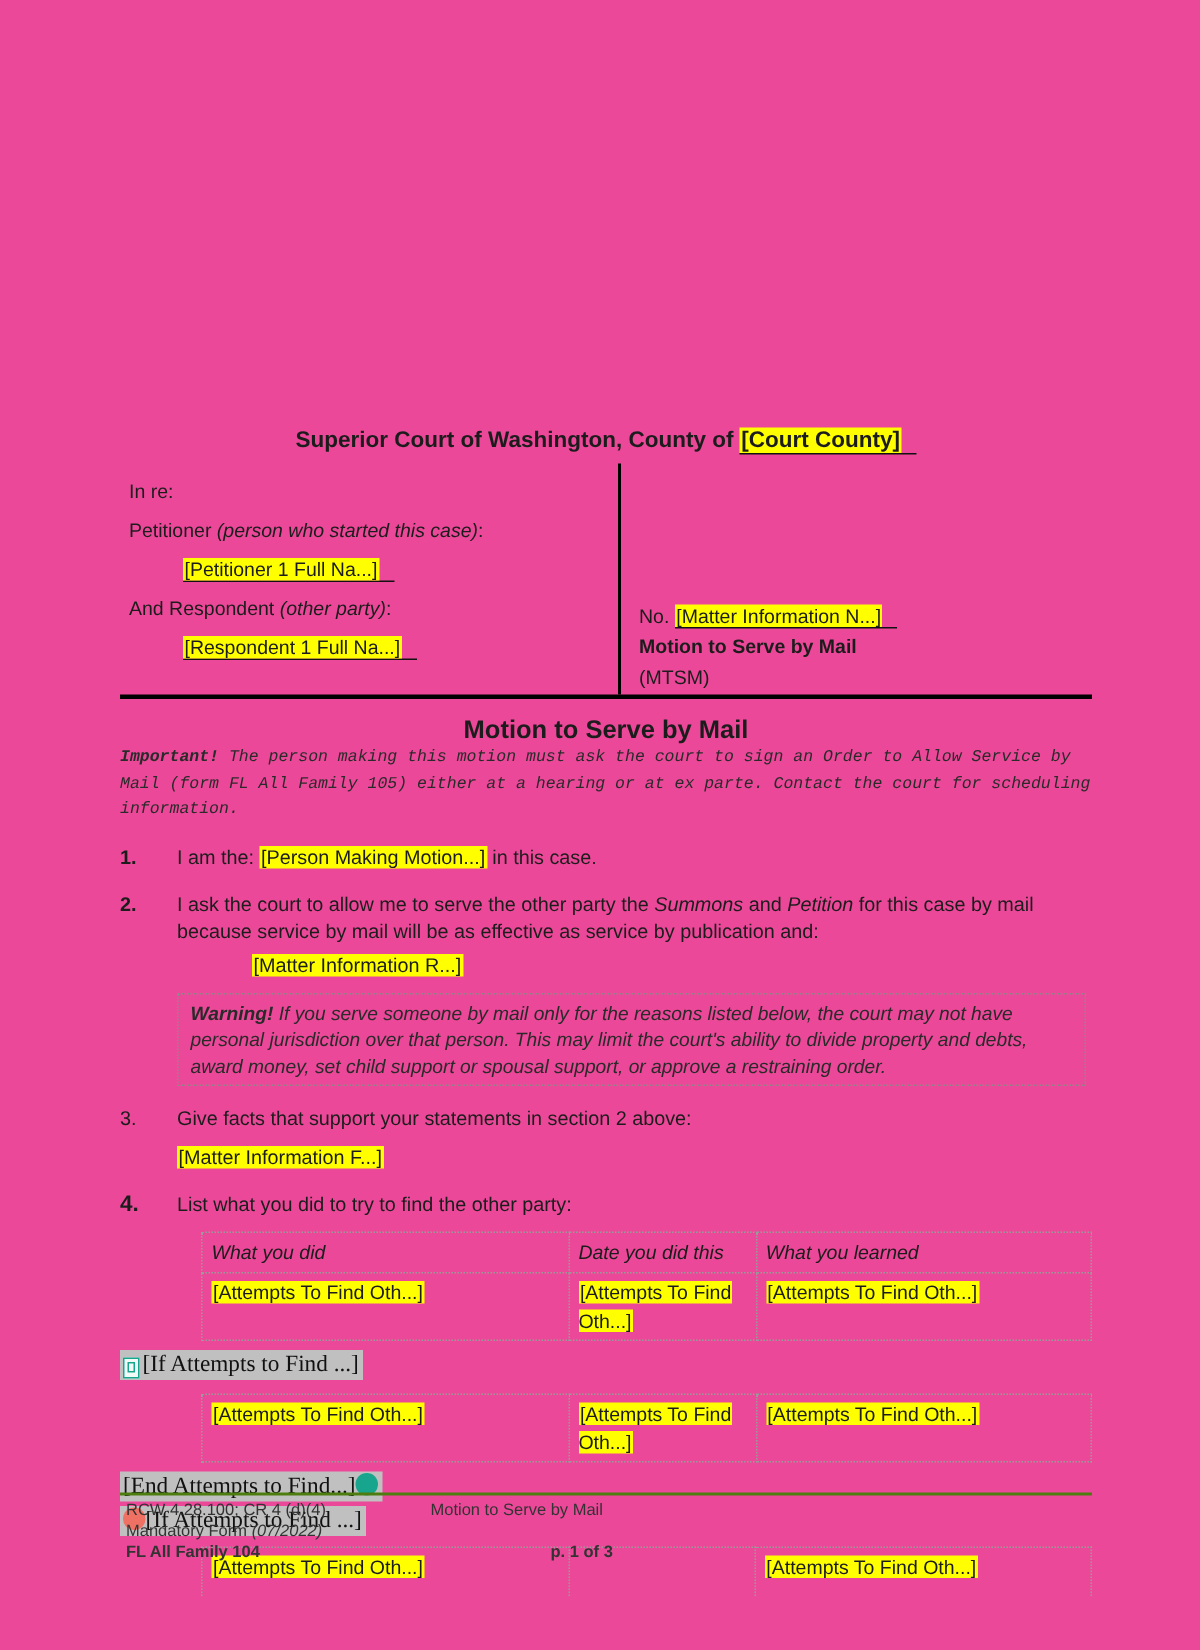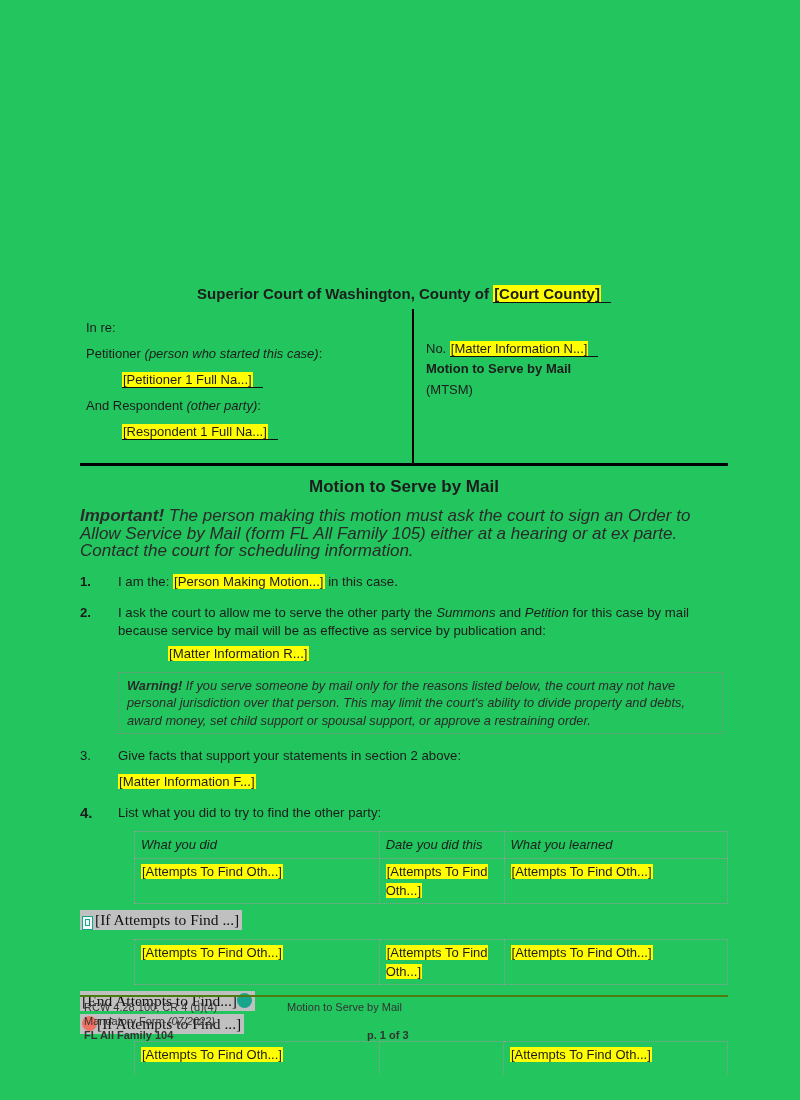--- a/index.html
+++ b/index.html
@@ -1,41 +1,41 @@
 <!DOCTYPE html>
 <html><head>
 <meta charset="utf-8">
 <style>
   html,body{margin:0;padding:0;background:#fff;}
-  .page{position:relative;width:800px;height:1100px;background:#22c55e;overflow:hidden;
+  .page{position:relative;width:800px;height:1100px;background:#ec4899;overflow:hidden;
         font-family:"Liberation Sans",sans-serif;color:#1c1c1c;}
   .content{position:absolute;left:80px;top:285px;width:648px;}
 
   
   .title{text-align:center;font-size:15px;font-weight:bold;white-space:nowrap;}
 
   
-  .caption{display:flex;margin-top:7px;border-bottom:3px solid #000;}
+  .caption{display:flex;margin-top:7px;border-bottom:3px solid #000;align-items:flex-end;}
   .cap-left{flex:0 0 326px;border-right:2px solid #000;padding:6px 0 18px 6px;font-size:13px;}
   .cap-left .ln{line-height:26px;}
   .cap-left .fld-row{margin-left:36px;line-height:26px;}
   .cap-right{flex:1;padding:30px 0 0 12px;font-size:13px;}
   .cap-right .no-row{line-height:20px;}
   .cap-right .doc-title{font-weight:bold;line-height:20px;}
   .cap-right .doc-code{line-height:22px;}
 
   .it{font-style:italic;}
   .hl{background:#ffff00;padding:0 1px;}
   .uf{border-bottom:1.5px solid #111;padding-right:10px;}
 
   
   .h1{margin-top:11px;text-align:center;font-size:17px;font-weight:bold;}
 
   
-  .imp{margin-top:10px;font-size:17px;font-style:italic;line-height:17.5px;color:#2a2a2a;}
+  .imp{font-size:11px;font-style:italic;line-height:17.5px;color:#2a2a2a;font-family:Liberation Mono, monospace;}
   .imp b{font-weight:bold;}
 
   
   .item{display:flex;margin-top:13px;font-size:13.2px;line-height:18px;}
   .inum{flex:0 0 38px;font-weight:bold;}
   .inum.plain{font-weight:normal;}
   .inum.big{font-size:15px;}
   .ibody{flex:1;}
   .fld-indent{margin-left:50px;margin-top:5px;}
   .fld-line{margin-top:8px;}

